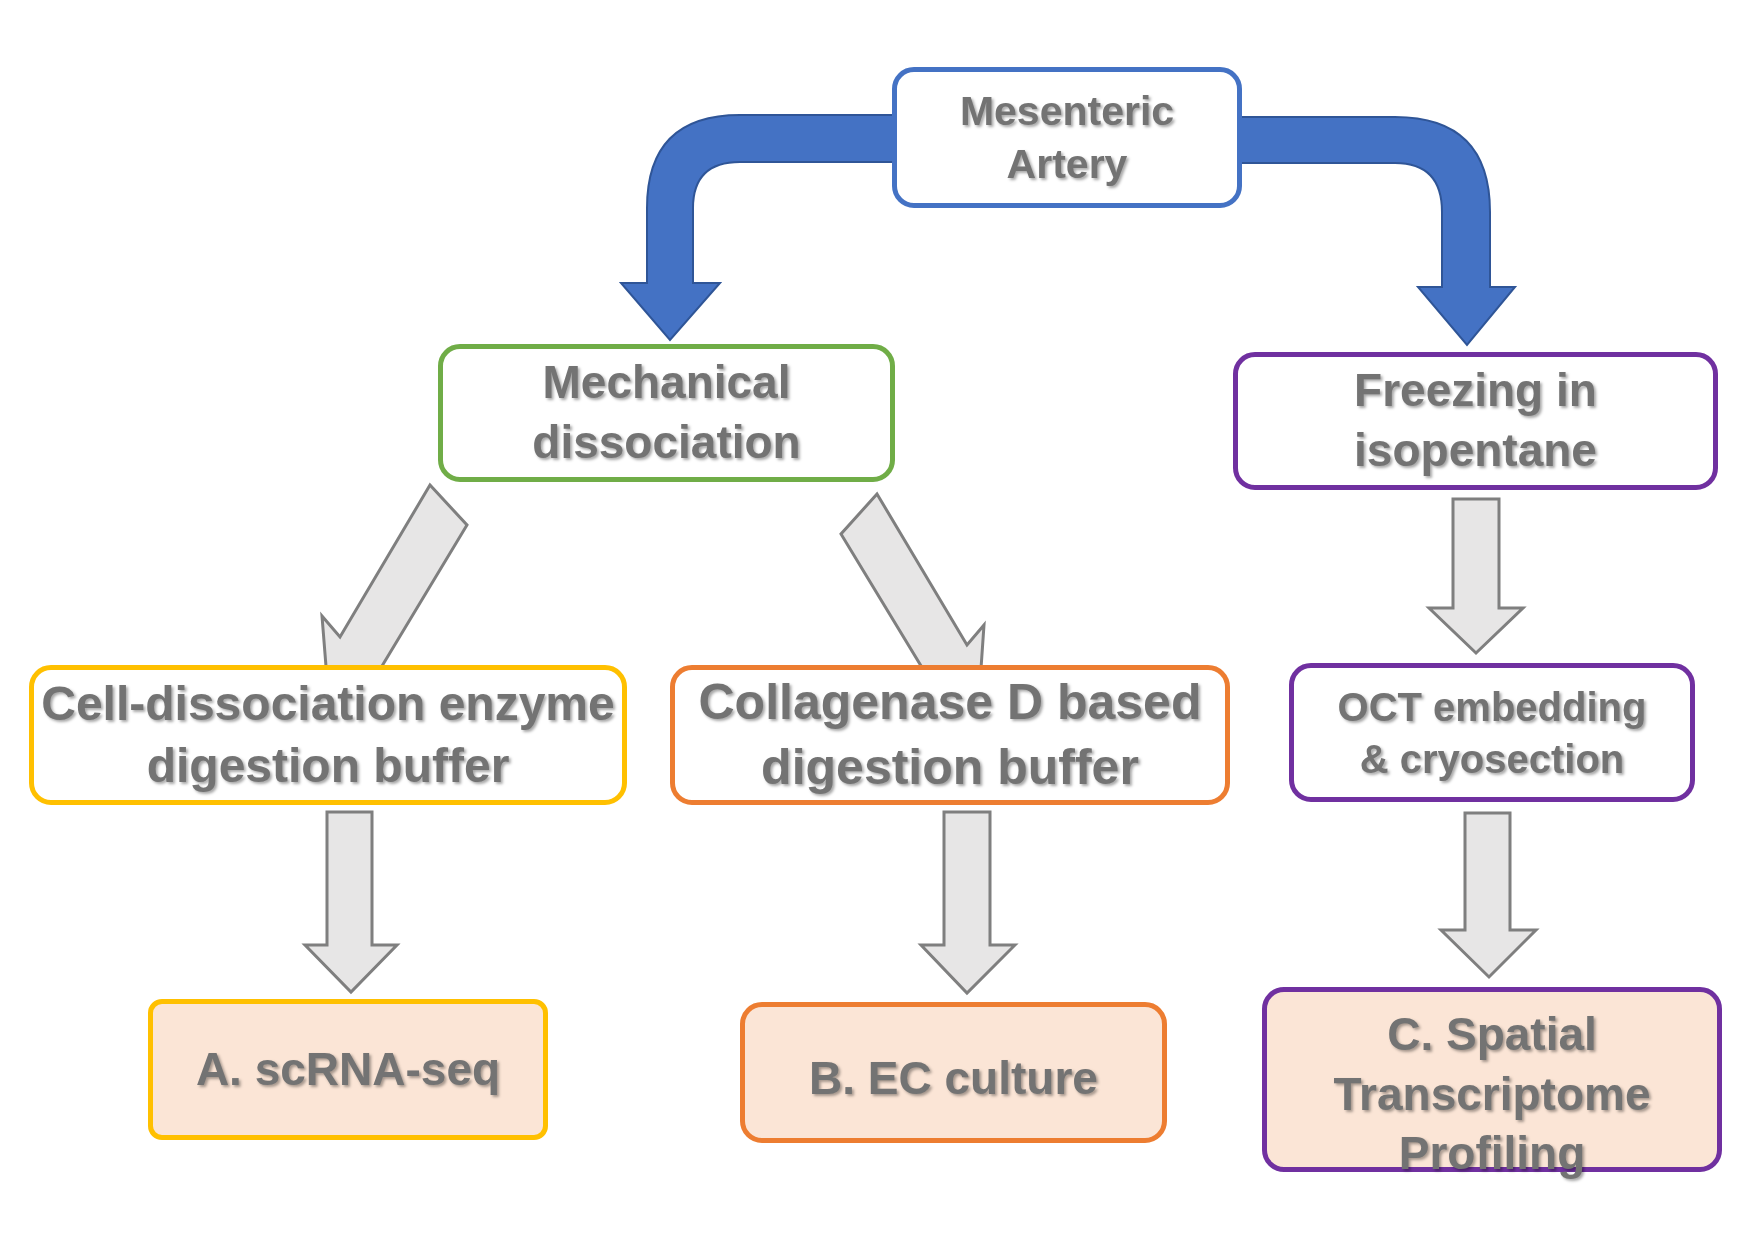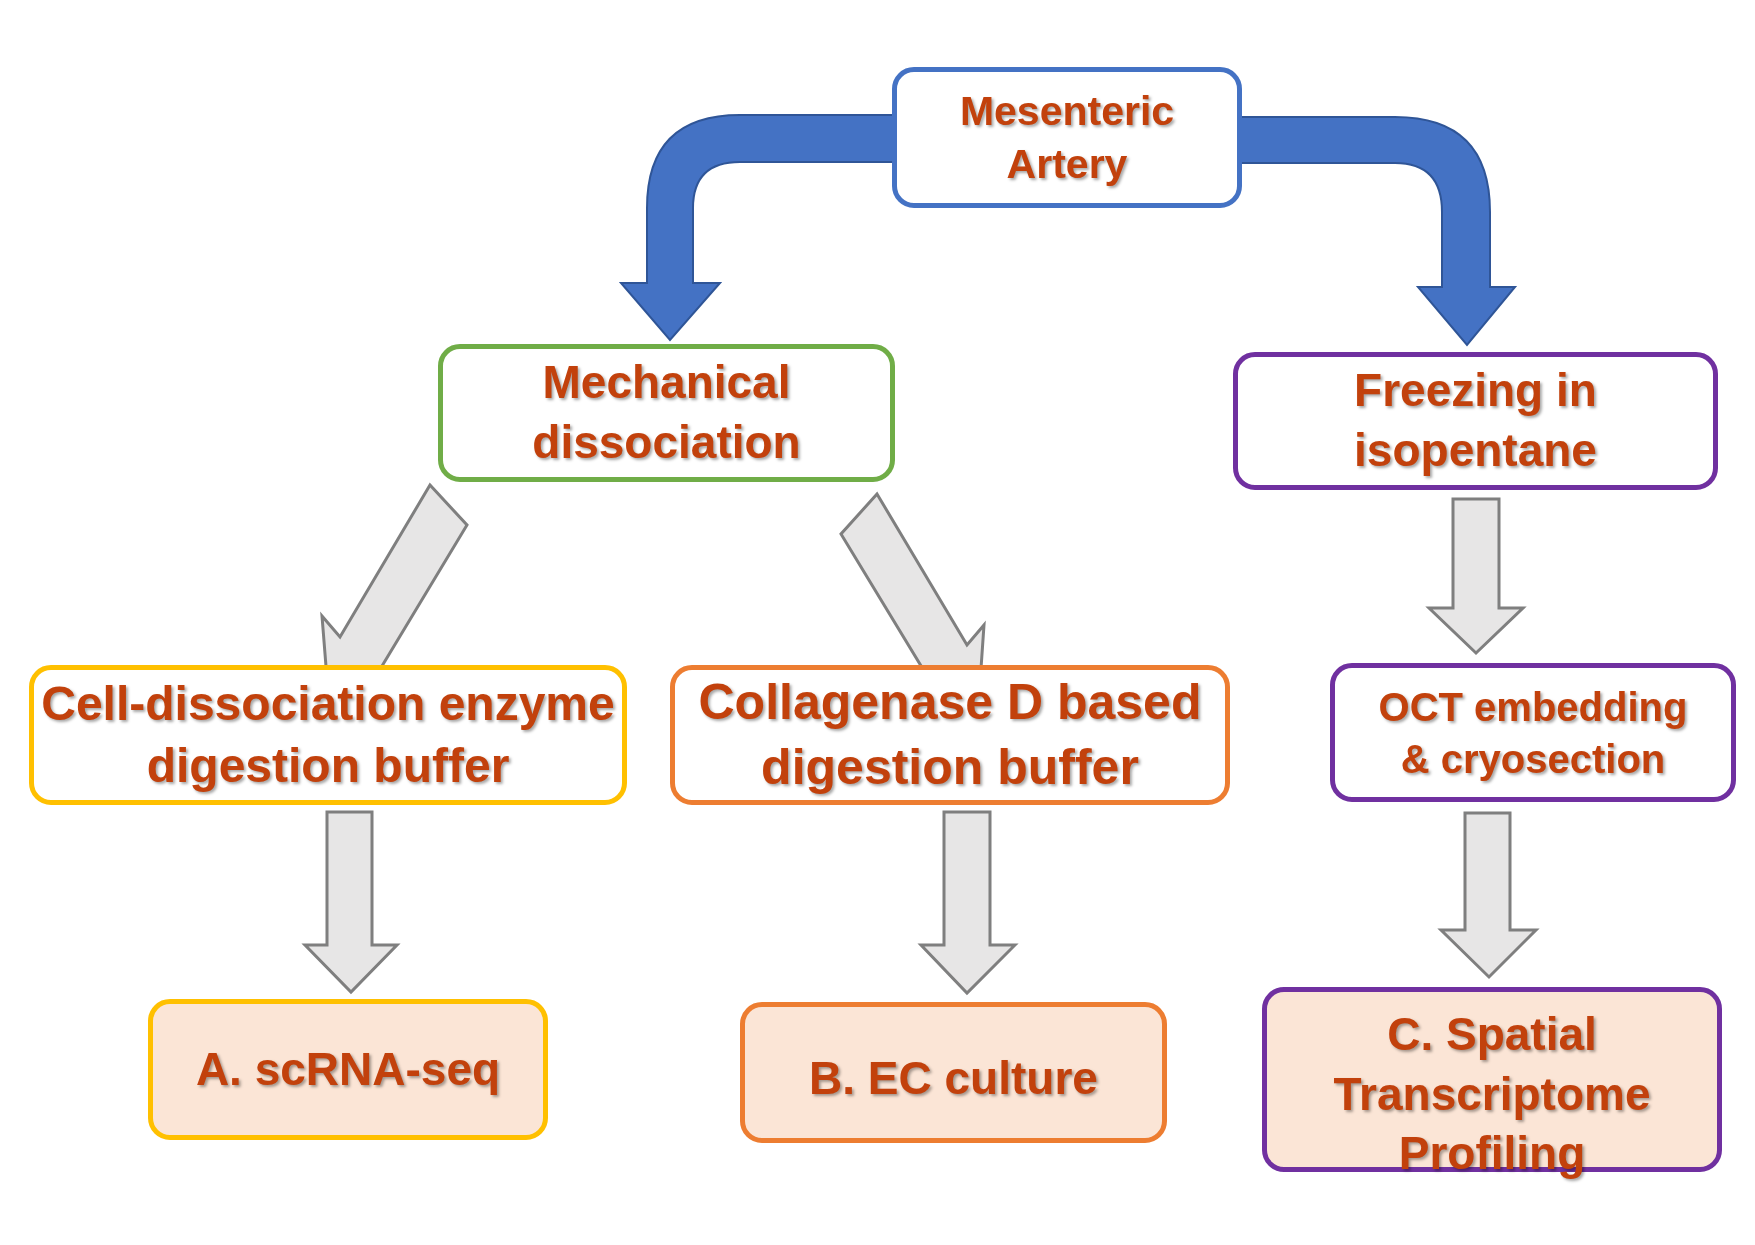--- a/index.html
+++ b/index.html
@@ -5,21 +5,21 @@
   html, body { margin: 0; padding: 0; background: #ffffff; }
   body { width: 1755px; height: 1245px; position: relative; overflow: hidden;
          font-family: "Liberation Sans", "DejaVu Sans", sans-serif; }
   #arrows { position: absolute; left: 0; top: 0; width: 1755px; height: 1245px; }
   .box {
     position: absolute; box-sizing: border-box; border-style: solid; border-width: 5px;
     border-radius: 22px; background: #ffffff;
     display: flex; align-items: center; justify-content: center; text-align: center;
   }
   .box span {
-    font-weight: bold; color: #c2410c; line-height: 1.22;
+    font-weight: bold; color: #737373; line-height: 1.22;
     text-shadow: 2px 2px 3px rgba(0,0,0,0.35);
     white-space: pre-line;
   }
   .result { background: #FBE5D6; }
 
   #box-root   { left: 892px;  top: 67px;  width: 350px; height: 141px; }
   #box-root span { font-size: 41px; line-height: 1.28; }
 
   #box-mech   { left: 438px;  top: 344px; width: 457px; height: 138px; }
   #box-mech span { font-size: 46px; line-height: 1.3; }
@@ -85,26 +85,26 @@
 <div id="box-enzyme" class="box" style="border-color:#FFC000;">
   <span>Cell-dissociation enzyme
 digestion buffer</span>
 </div>
 
 <div id="box-collagenase" class="box" style="border-color:#ED7D31;">
   <span>Collagenase D based
 digestion buffer</span>
 </div>
 
-<div id="box-oct" class="box" style="border-color:#7030A0;margin-left:41px;">
+<div id="box-oct" class="box" style="border-color:#7030A0;">
   <span>OCT embedding
 &amp; cryosection</span>
 </div>
 
-<div id="box-a" class="box result" style="border-color:#FFC000;">
+<div id="box-a" class="box result" style="border-color:#FFC000;border-radius:14px;">
   <span>A. scRNA-seq</span>
 </div>
 
 <div id="box-b" class="box result" style="border-color:#ED7D31;">
   <span>B. EC culture</span>
 </div>
 
 <div id="box-c" class="box result" style="border-color:#7030A0;">
   <span>C. Spatial
 Transcriptome

